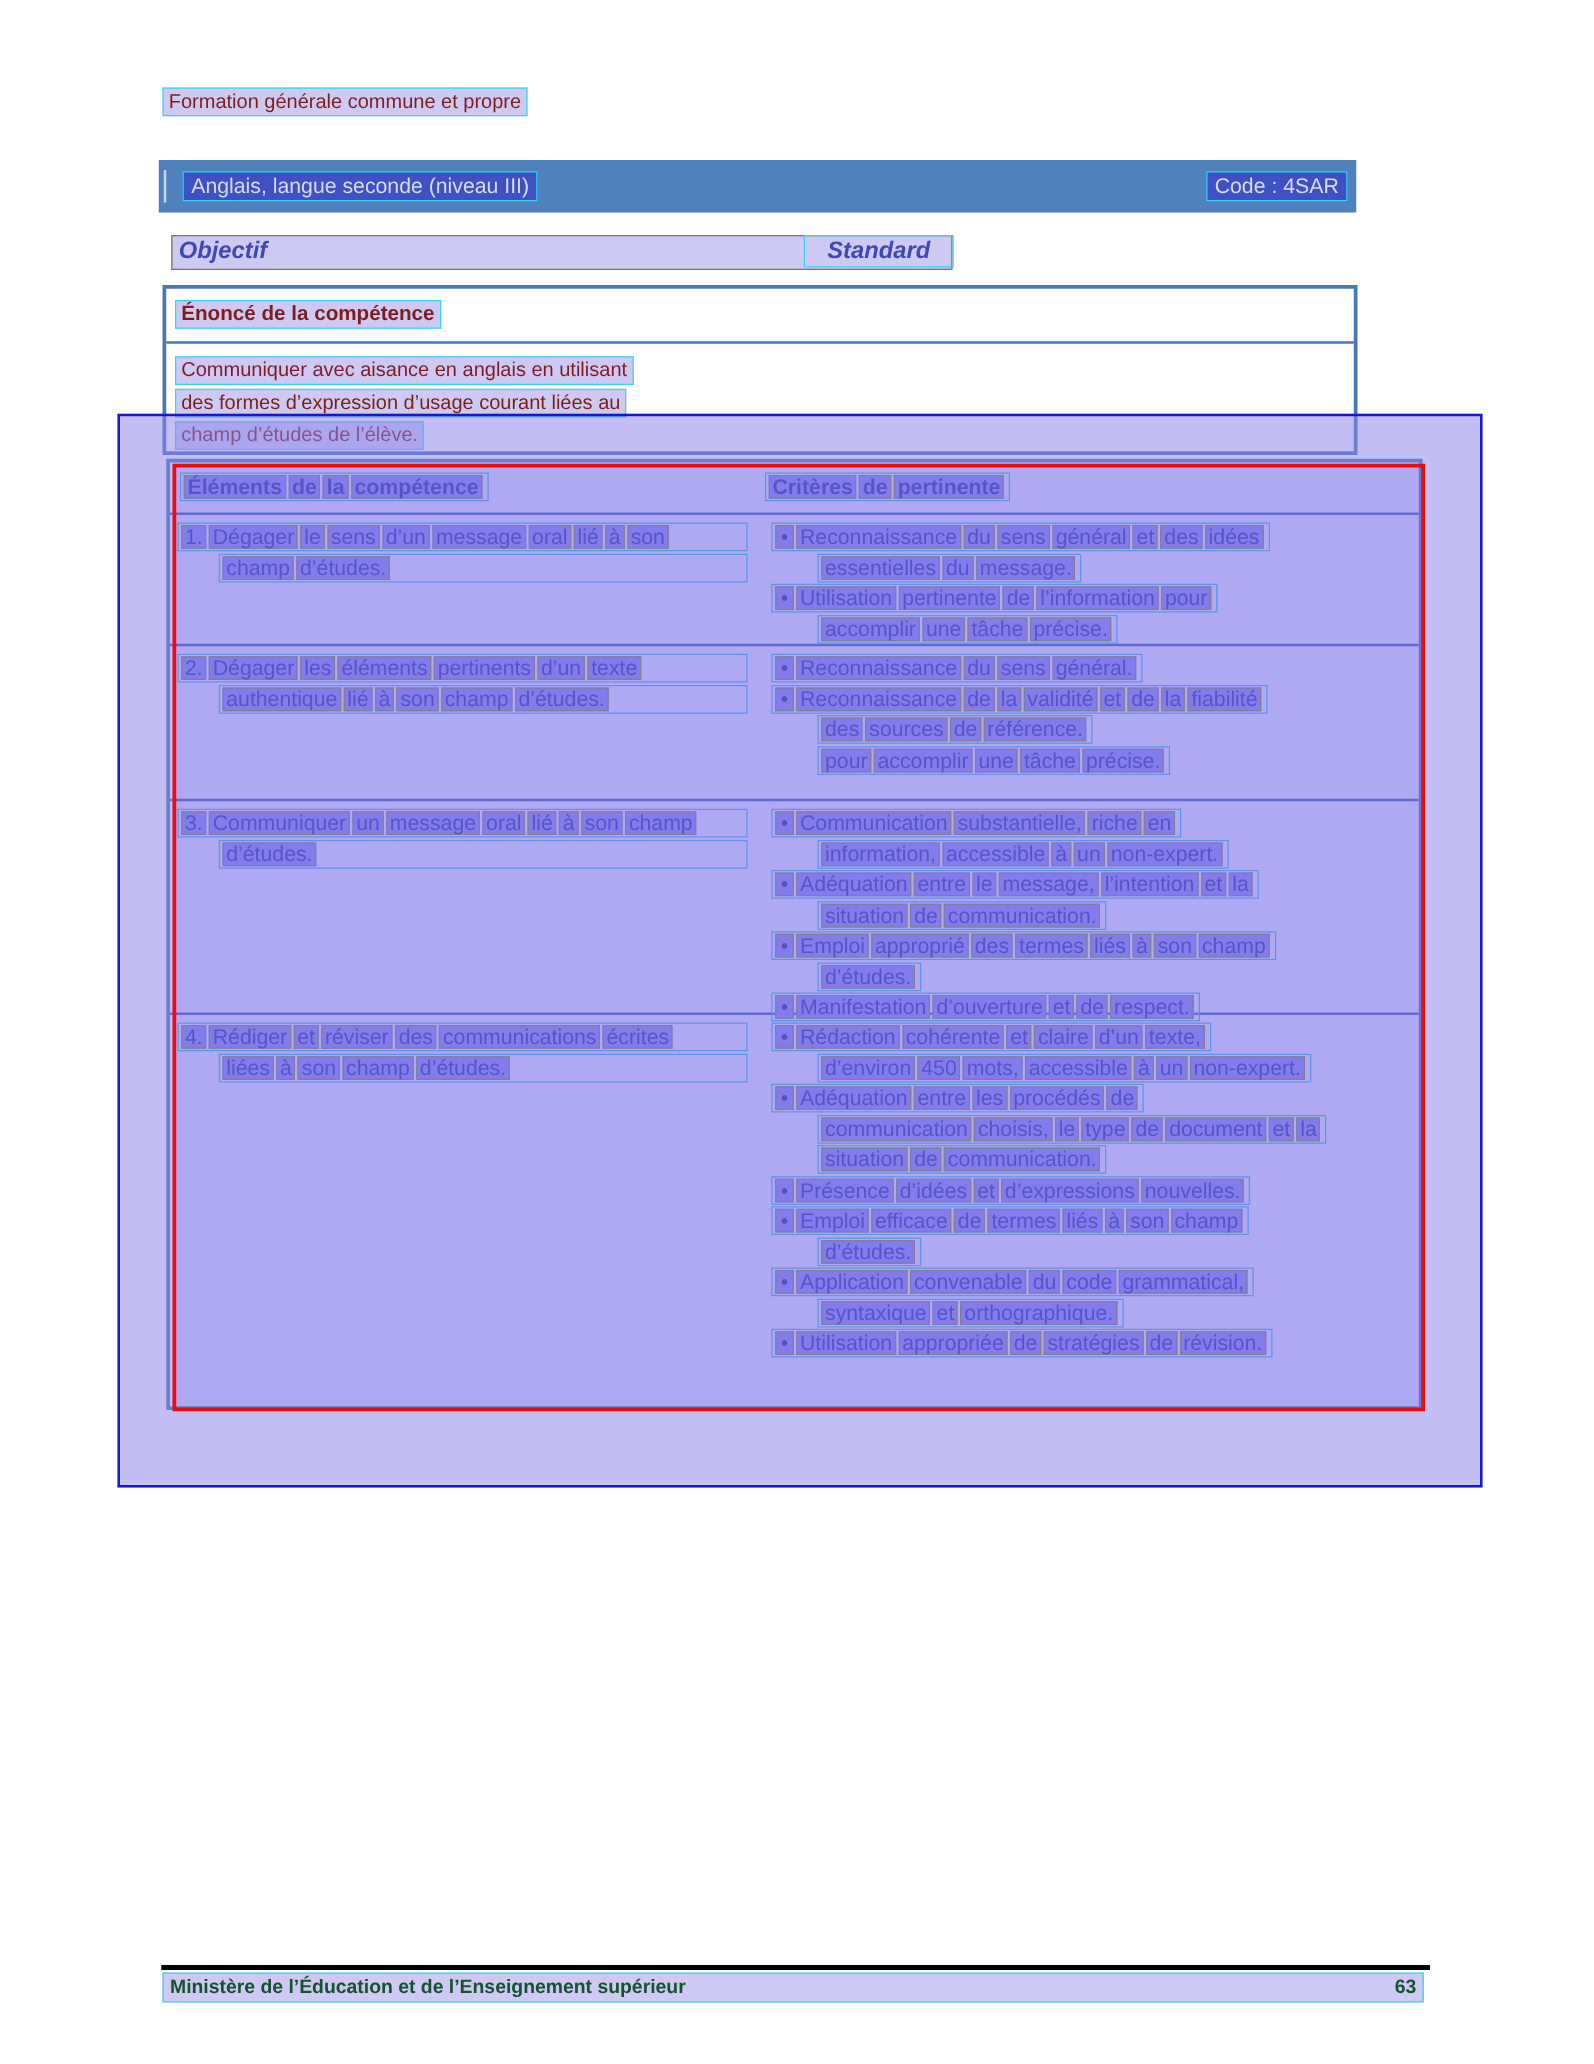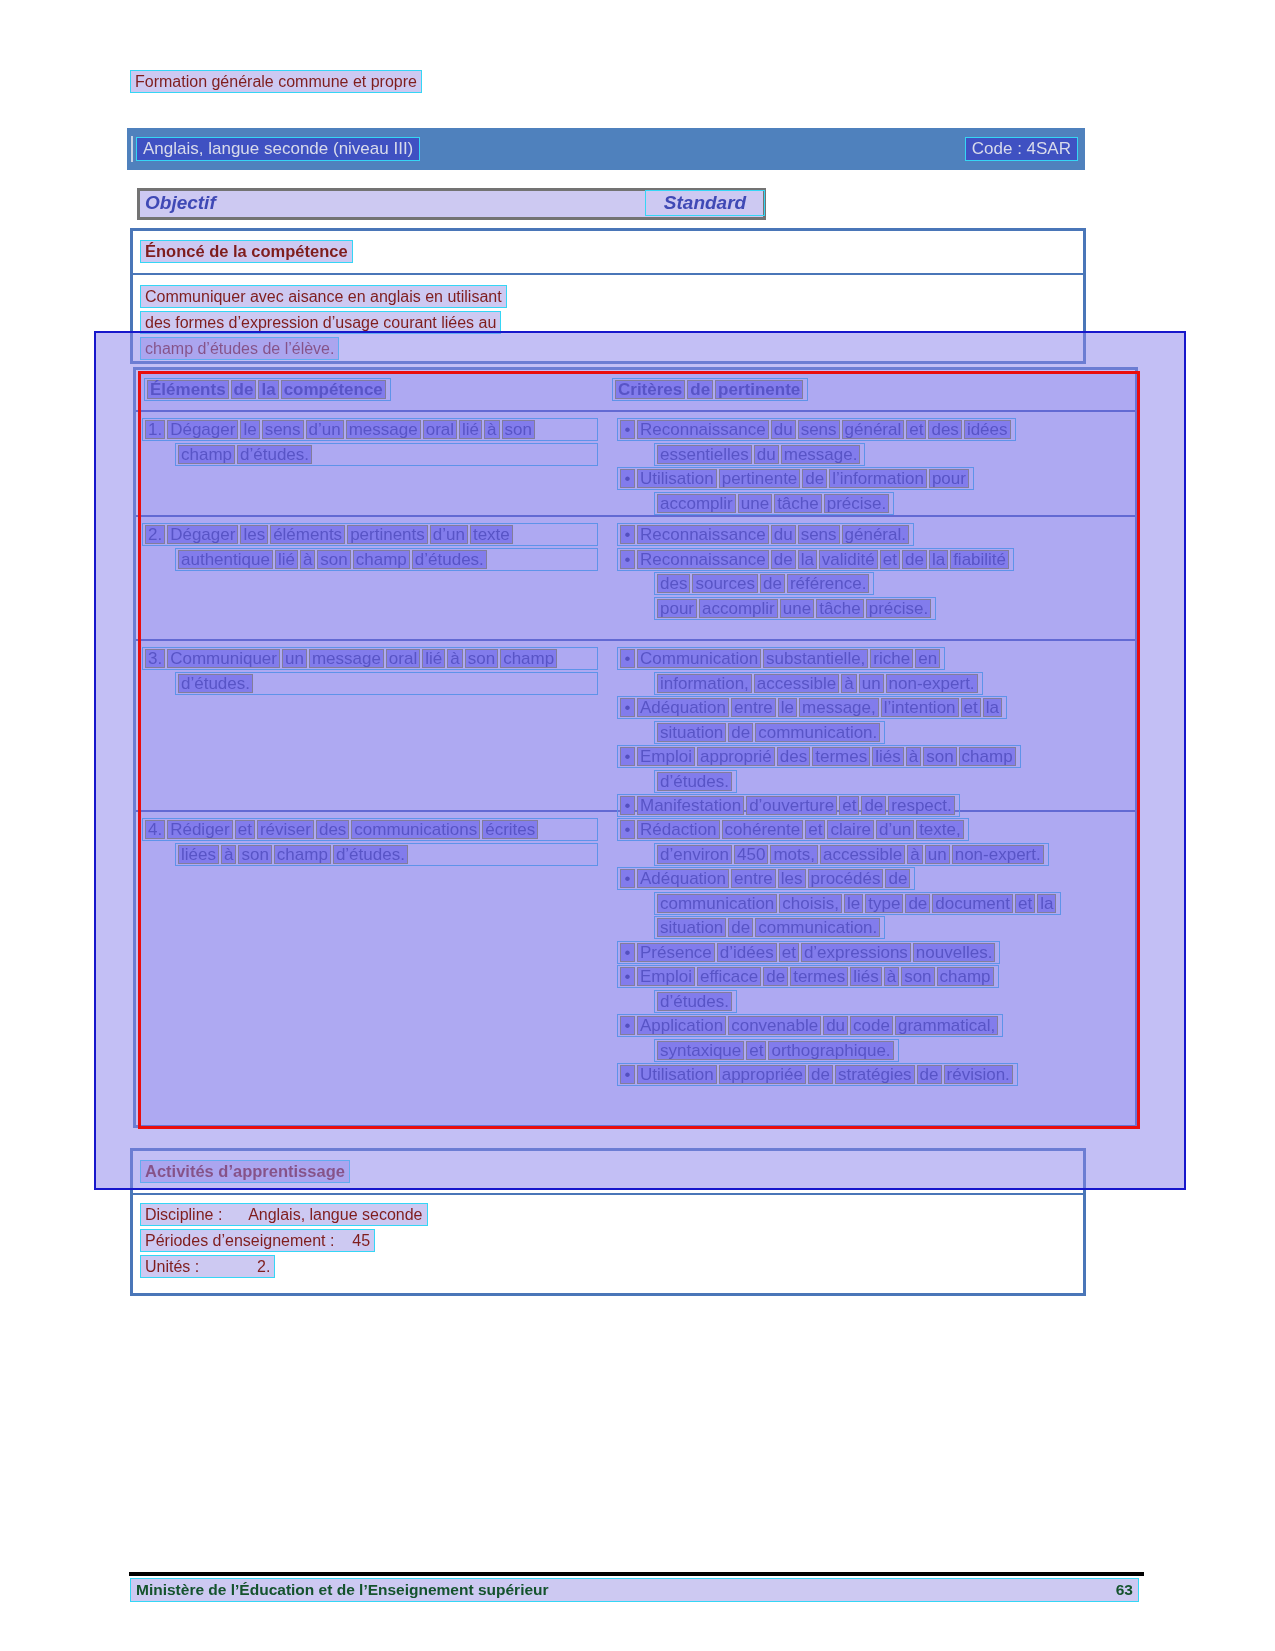--- a/index.html
+++ b/index.html
@@ -13,27 +13,27 @@
     padding:0 4px;white-space:pre;line-height:21px;font-size:16px;color:#7f1d1d;
   }
   
   .top-label{position:absolute;left:130px;top:70px;}
   
   .header-bar{position:absolute;left:127px;top:128px;width:958px;height:42px;background:#4f81bd;}
   .bar-hl{
     position:absolute;top:9px;display:inline-block;background:#3f51c2;border:1px solid #35d6f5;
     color:#d8dbeb;font-size:17px;line-height:22px;padding:0 6px;white-space:pre;
   }
-  .bar-title{left:9px;}
+  .bar-title{left:19px;}
   .bar-code{right:7px;}
   .bar-tick{position:absolute;left:4px;top:8px;width:2px;height:26px;background:#c7d3e6;}
   
   .heads{
     position:absolute;left:137px;top:188px;width:623px;height:26px;
-    background:#cdc9f2;border:3px solid #737373;
+    background:#cdc9f2;border:1px solid #737373;
   }
   .heads .obj{
     position:absolute;left:5px;top:1px;font-size:19px;font-weight:bold;font-style:italic;color:#3f49b5;
   }
   .heads .std-box{
     position:absolute;left:505px;top:-1px;width:118px;height:24px;border:1px solid #35d6f5;
     text-align:center;font-size:19px;font-weight:bold;font-style:italic;color:#3f49b5;line-height:24px;
   }
   
   .doc-box{position:absolute;left:130px;width:950px;border:3px solid #4a76b8;background:transparent;}
@@ -195,29 +195,20 @@
             <div class="ln crit-cont"><span class="lb"><span class="w">syntaxique</span><span class="w">et</span><span class="w">orthographique.</span></span></div>
             <div class="ln"><span class="lb"><span class="w blt">•</span><span class="w">Utilisation</span><span class="w">appropriée</span><span class="w">de</span><span class="w">stratégies</span><span class="w">de</span><span class="w">révision.</span></span></div>
           </div>
         </div>
       </div>
   </div>
 
   <div class="overlay"></div>
   <div class="table-anno"></div>
 
-  <div class="doc-box act-box">
-    <span class="box-title hl">Activités d’apprentissage</span>
-    <div class="box-divider"></div>
-    <div class="box-lines">
-        <div class="ln"><span class="hl">Discipline :      Anglais, langue seconde</span></div>
-        <div class="ln"><span class="hl">Périodes d’enseignement :    45</span></div>
-        <div class="ln"><span class="hl">Unités :             2.</span></div>
-      </div>
-  </div>
 
   <div class="footer-rule"></div>
   <div class="footer">
     <span>Ministère de l’Éducation et de l’Enseignement supérieur</span>
     <span>63</span>
   </div>
 
 </div>
 
 </body></html>

